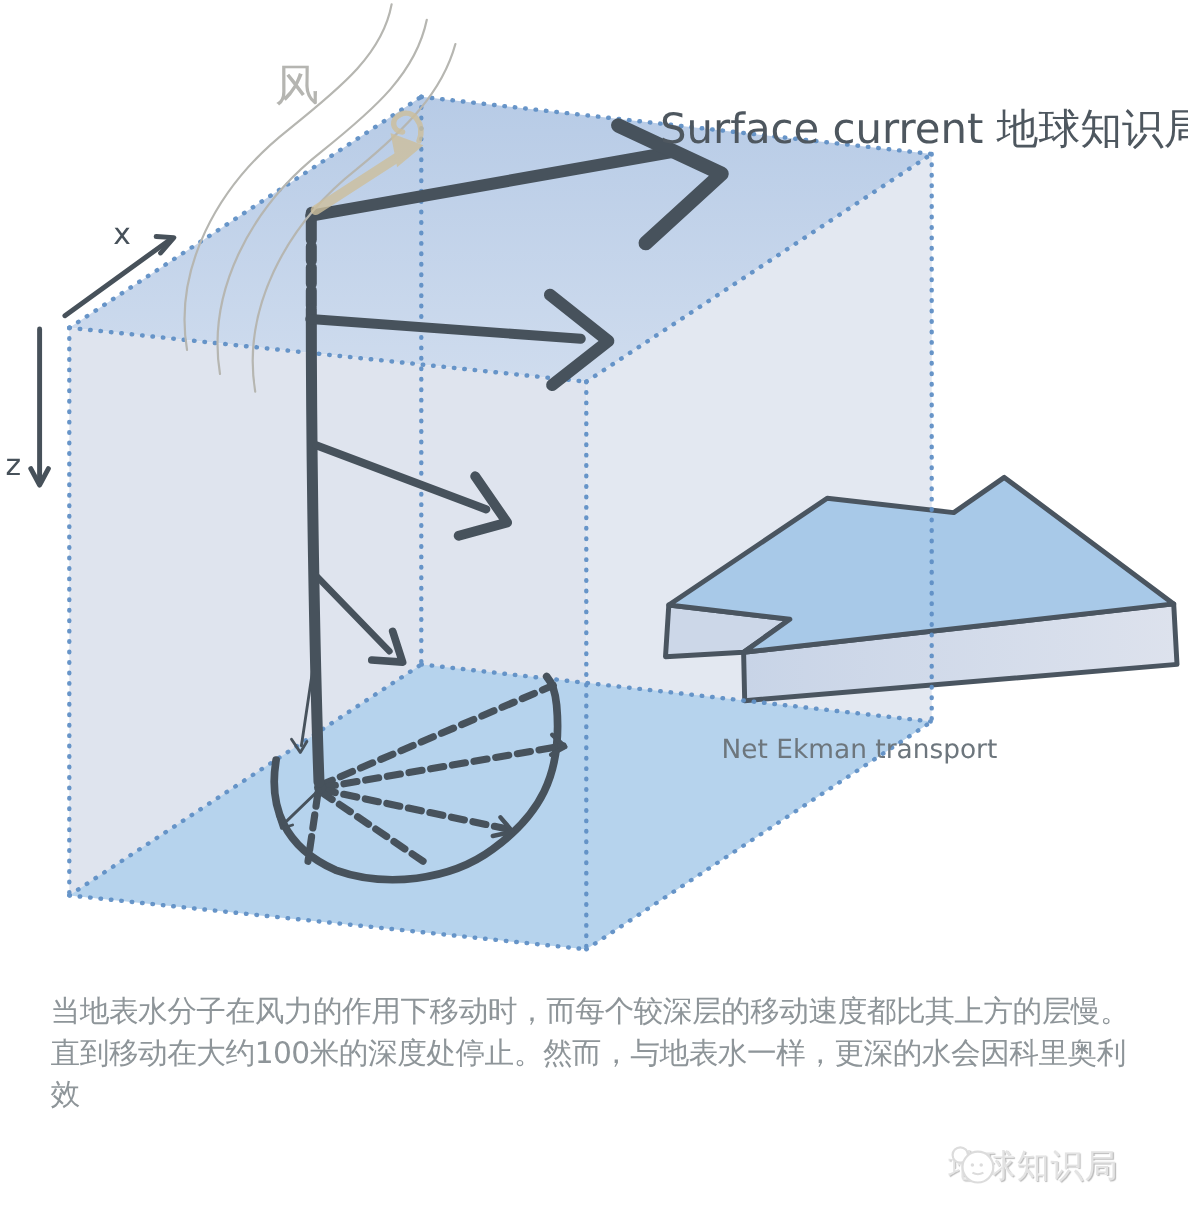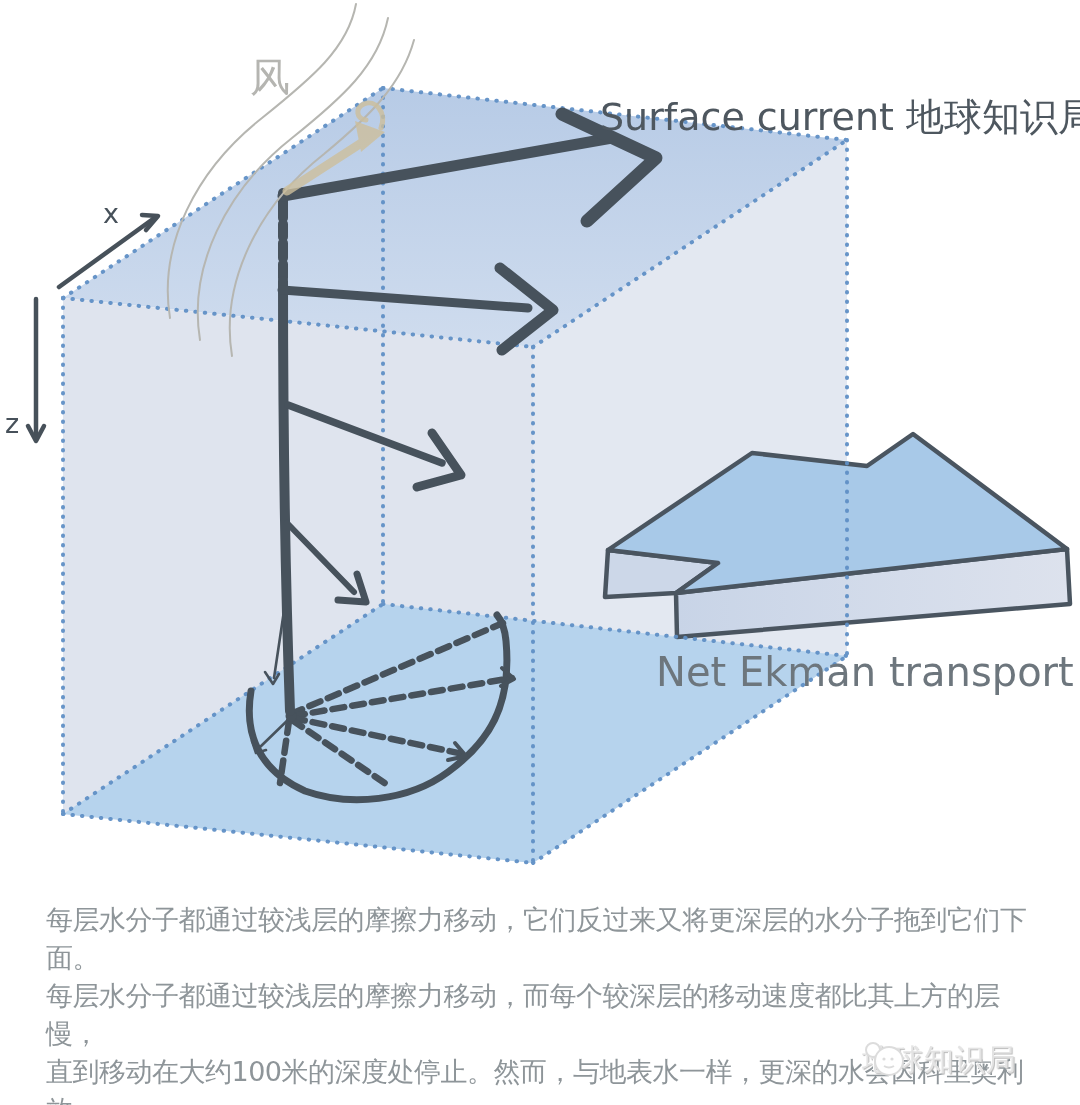--- a/index.html
+++ b/index.html
@@ -1,21 +1,21 @@
 <!DOCTYPE html>
 <html><head>
 <meta charset="utf-8">
 <style>
   html,body{margin:0;padding:0;background:#ffffff;}
   .stage{position:relative;width:1080px;height:1105px;background:#ffffff;overflow:hidden;
          font-family:"DejaVu Sans","Liberation Sans",sans-serif;}
   .stage svg{position:absolute;left:0;top:0;}
   .lbl{position:absolute;white-space:nowrap;}
   .lbl-surface{left:600px;top:92px;font-size:38px;color:#4e575f;}
-  .lbl-ekman-en{left:656px;top:649px;font-size:40px;color:#6d767d;}
+  .lbl-ekman-en{left:656px;top:667px;font-size:24px;color:#6d767d;}
   .lbl-ekman-zh{left:778px;top:690px;font-size:34px;color:#6d767d;letter-spacing:2px;}
   .lbl-wind{left:250px;top:50px;font-size:40px;color:#b5b5b1;}
   .lbl-x{left:103px;top:198px;font-size:27px;color:#47515a;}
   .lbl-z{left:5px;top:408px;font-size:27px;color:#47515a;}
   .paragraph{position:absolute;left:46px;top:901px;width:1002px;font-size:27px;
              line-height:38px;color:#8e9599;letter-spacing:-0.5px;}
   .watermark{position:absolute;left:862px;top:1040px;display:flex;align-items:center;gap:4px;}
   .watermark .wm-text{font-size:30px;color:#e3e3e3;letter-spacing:1px;
         text-shadow:-1px -1px 0 #ffffff,1px 1px 1px #b9b9b9;}
   .wm-icon{display:block;}
@@ -131,22 +131,21 @@
     </g>
   </svg>
 
   <div class="lbl lbl-surface">Surface current 地球知识局</div>
   <div class="lbl lbl-ekman-en">Net Ekman transport</div>
   <div class="lbl lbl-wind">风</div>
   <div class="lbl lbl-x">x</div>
   <div class="lbl lbl-z">z</div>
 
   <div class="paragraph">
-    <div>每层水分子都通过较浅层的摩擦力移动，它们反过来又将更深层的水分子拖到它们下面。</div>
-    <div>每层水分子都通过较浅层的摩擦力移动，而每个较深层的移动速度都比其上方的层慢，</div>
+    <div>当地表水分子在风力的作用下移动时，而每个较深层的移动速度都比其上方的层慢。</div>
     <div>直到移动在大约100米的深度处停止。然而，与地表水一样，更深的水会因科里奥利效</div>
 
   </div>
 
   <div class="watermark">
     <svg class="wm-icon" width="52" height="40" viewBox="0 0 52 40">
       <g stroke="#dcdcdc" fill="#ffffff" stroke-width="2">
         <circle cx="11" cy="10" r="7"></circle>
         <circle cx="27" cy="21" r="14"></circle>
         <circle cx="22" cy="19" r="1.6" fill="#dcdcdc" stroke="none"></circle>

